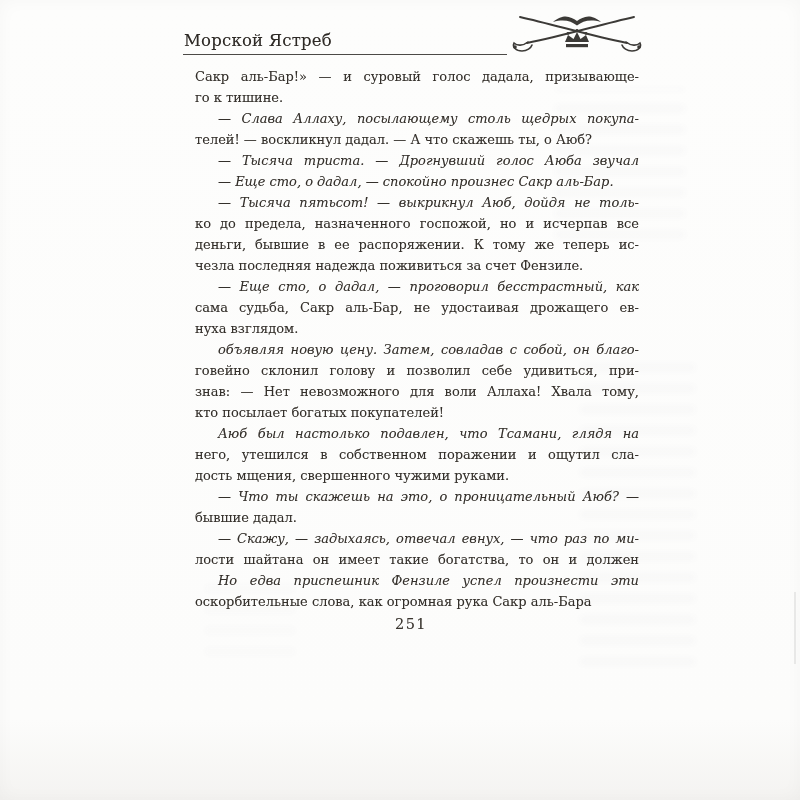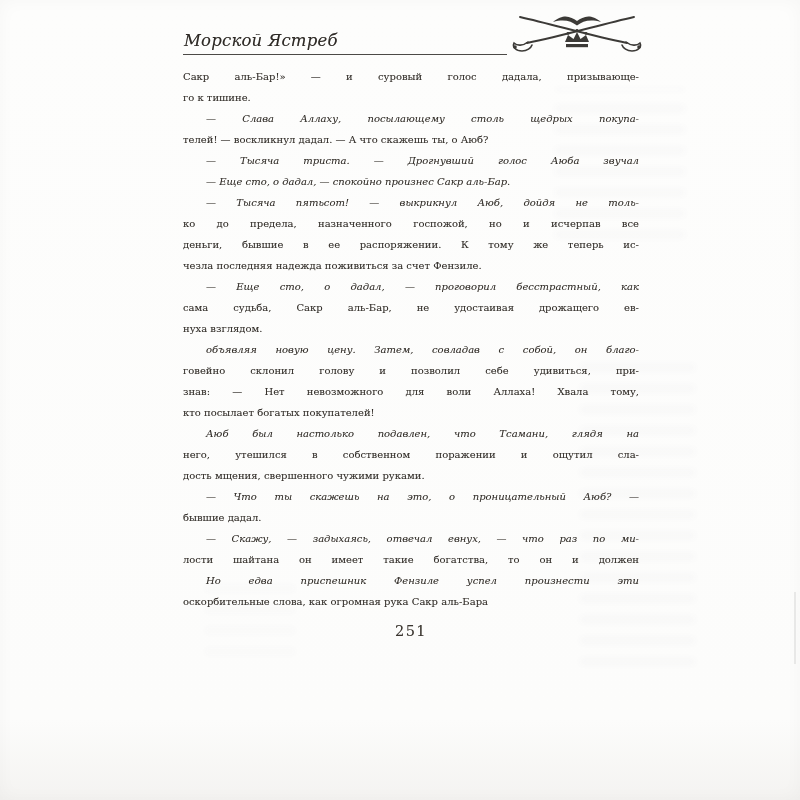--- a/index.html
+++ b/index.html
@@ -22,36 +22,36 @@
   }
   .scan-mark {
     position:absolute; z-index:0; background:#d9d9d9; opacity:0.55; pointer-events:none;
   }
   .content {
     position:absolute; z-index:1; left:183px; top:18px; width:456px;
   }
   .running-header { position:relative; height:34px; margin-bottom:14px; }
   .running-header .title {
     position:absolute; left:1px; bottom:2px;
-    font-style:italic; font-size:16.5px; letter-spacing:0.2px; color:#2e2a26;
+    font-size:16.5px; letter-spacing:0.2px; color:#2e2a26;
     text-shadow:0 0 0.6px rgba(46,42,38,0.35);
   }
   .running-header .rule {
     position:absolute; left:0; bottom:-3px; width:324px; height:1.4px;
     background:#4c4a47;
   }
   .running-header .emblem { position:absolute; right:-8px; top:-8px; }
-  .bodytext { font-size:10px; line-height:21px; color:#34302b;
-    text-shadow:0 0 0.5px rgba(52,48,43,0.30); }
+  .bodytext { font-size:13px; line-height:21px; color:#34302b;
+    text-shadow:0 0 0.5px rgba(52,48,43,0.30);margin-left:12px; }
   .para { margin:0; }
   .para .line { text-align:justify; text-align-last:justify; height:21px; white-space:normal; }
   .para .line.last { text-align-last:left; }
   .para.indent .line:first-child { text-indent:23px;font-style:italic; }
   .page-footer {
-    margin-top:11px; text-align:center;
+    margin-top:4px; text-align:center;
     font-size:14.5px; letter-spacing:1.5px; color:#3a352f;
     text-shadow:0 0 0.5px rgba(52,48,43,0.30);
   }
 </style>
 </head>
 <body>
 
 <div class="page">
 
   <div class="bleed" style="left:555px; top:88px; width:130px; height:150px;"></div>

